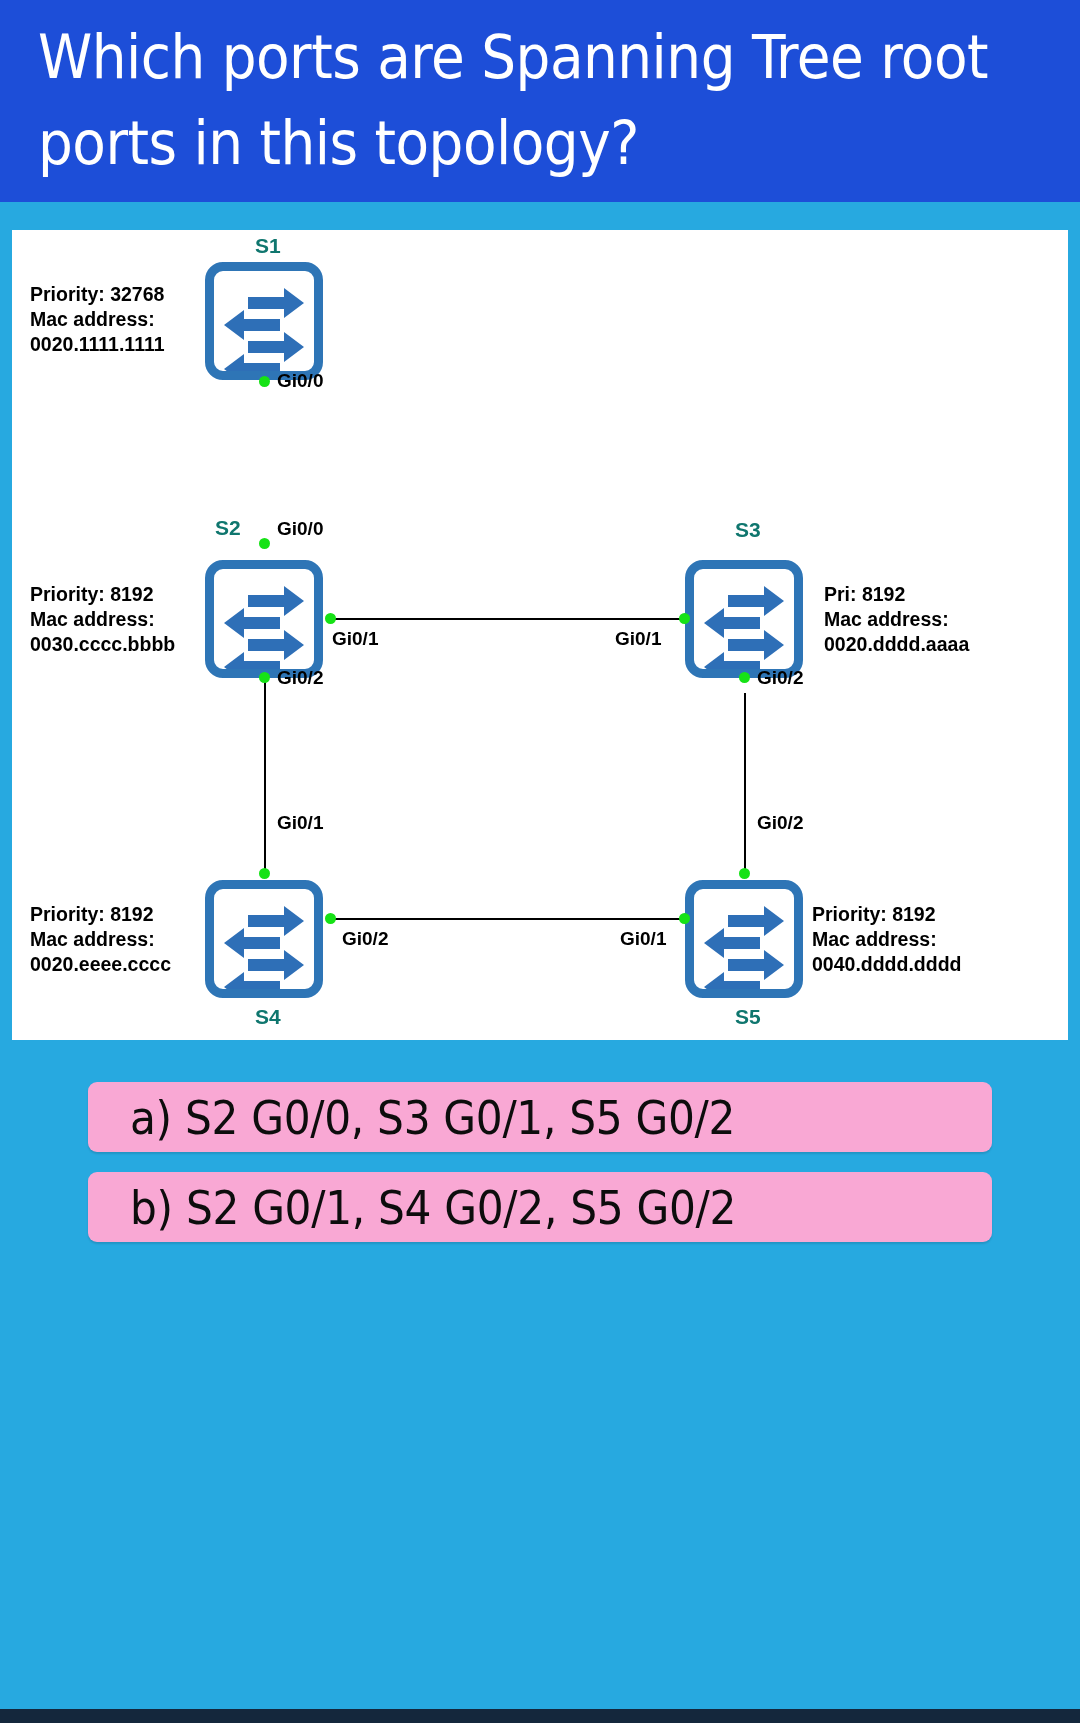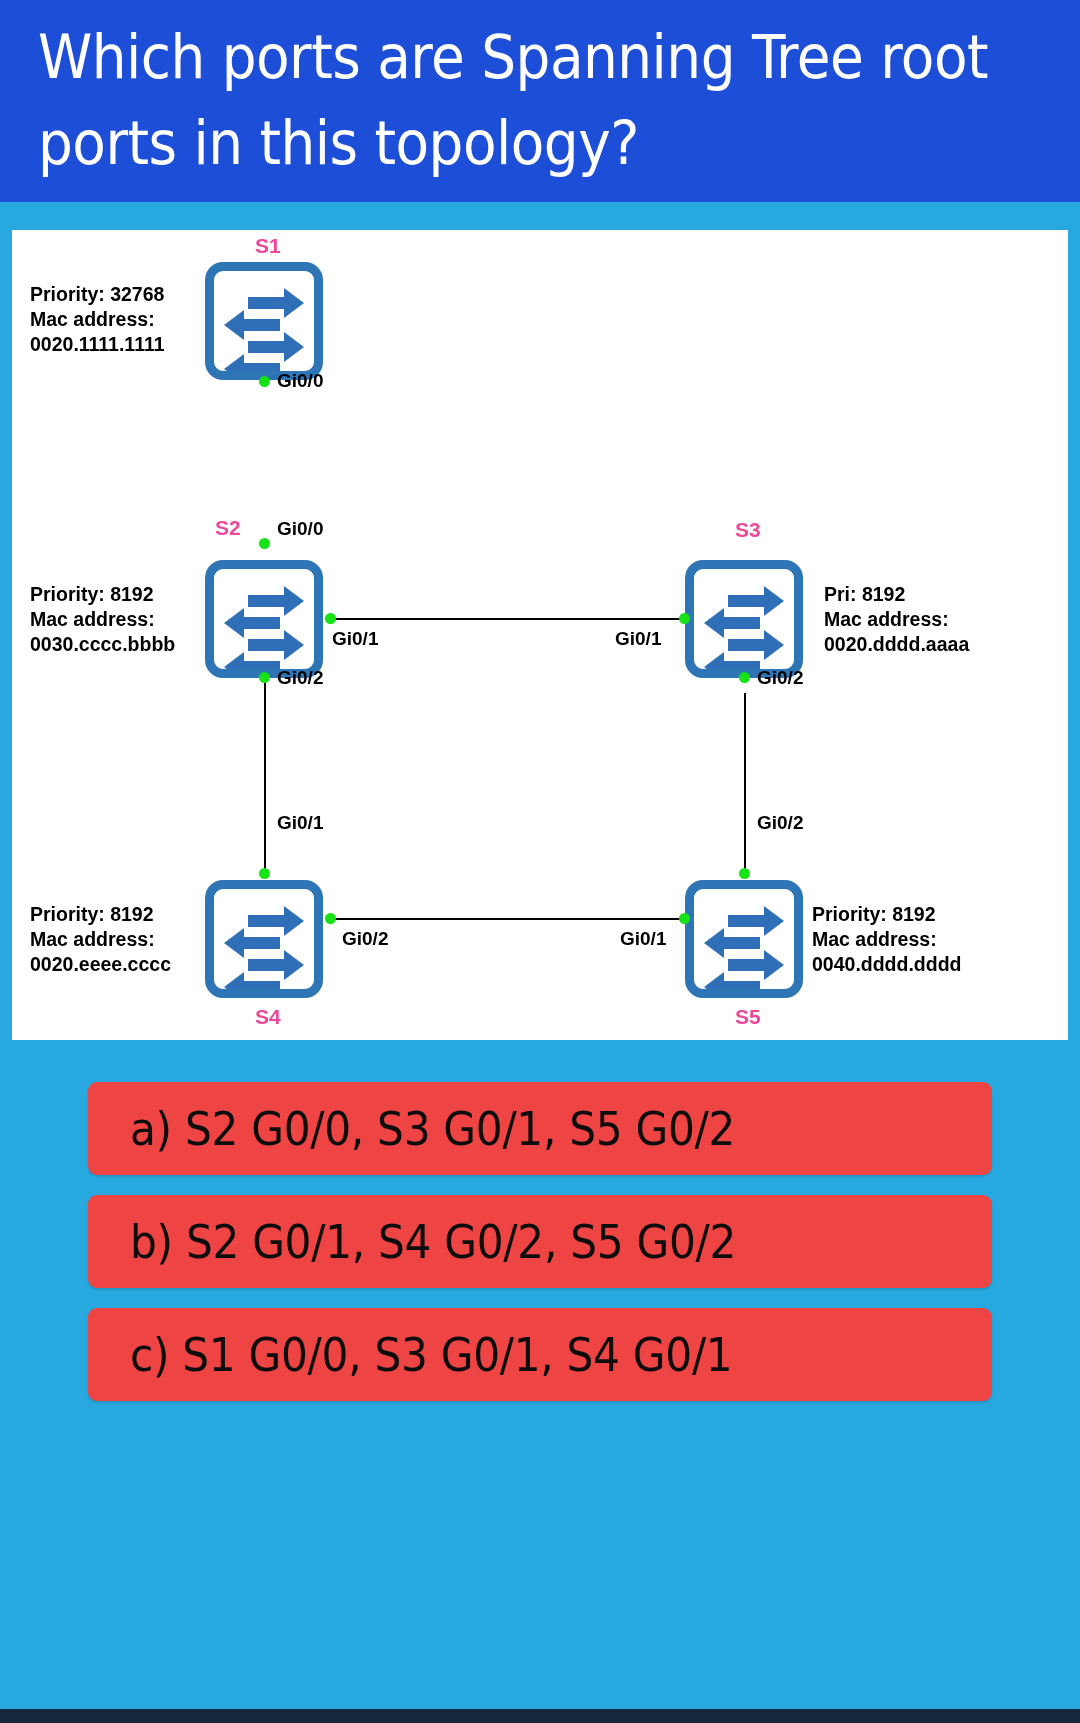--- a/index.html
+++ b/index.html
@@ -44,21 +44,21 @@
     border:9px solid #2e75b6;
     border-radius:18px;
     background:#ffffff;
   }
   .node svg { display:block; width:100%; height:100%; }
 
   .nodelabel {
     position:absolute;
     font-size:21px;
     font-weight:bold;
-    color:#ec4899;
+    color:#0f766e;
     white-space:nowrap;
   }
 
   .info {
     position:absolute;
     font-size:19.5px;
     font-weight:bold;
     color:#000000;
     line-height:25px;
     white-space:nowrap;
@@ -85,23 +85,23 @@
     height:11px;
     border-radius:50%;
     background:#16e216;
   }
 
   
   #answers {
     padding:42px 88px 0 88px;
   }
   .answer {
-    background:#ef4444;
+    background:#f9a8d4;
     border-radius:9px;
-    height:93px;
+    height:70px;
     margin-bottom:20px;
     display:flex;
     align-items:center;
     padding-left:42px;
     box-shadow:0 2px 2px rgba(0,0,0,0.12);
   }
   .answer span {
     font-family:"DejaVu Sans Condensed","Liberation Sans", sans-serif;
     font-size:47px;
     font-weight:400;
@@ -245,18 +245,15 @@
   </div>
 </div>
 
 <div id="answers">
   <div class="answer">
     <span>a) S2 G0/0, S3 G0/1, S5 G0/2</span>
   </div>
   <div class="answer">
     <span>b) S2 G0/1, S4 G0/2, S5 G0/2</span>
   </div>
-  <div class="answer">
-    <span>c) S1 G0/0, S3 G0/1, S4 G0/1</span>
-  </div>
 </div>
 
 <div id="footer-bar"></div>
 
 </body></html>

